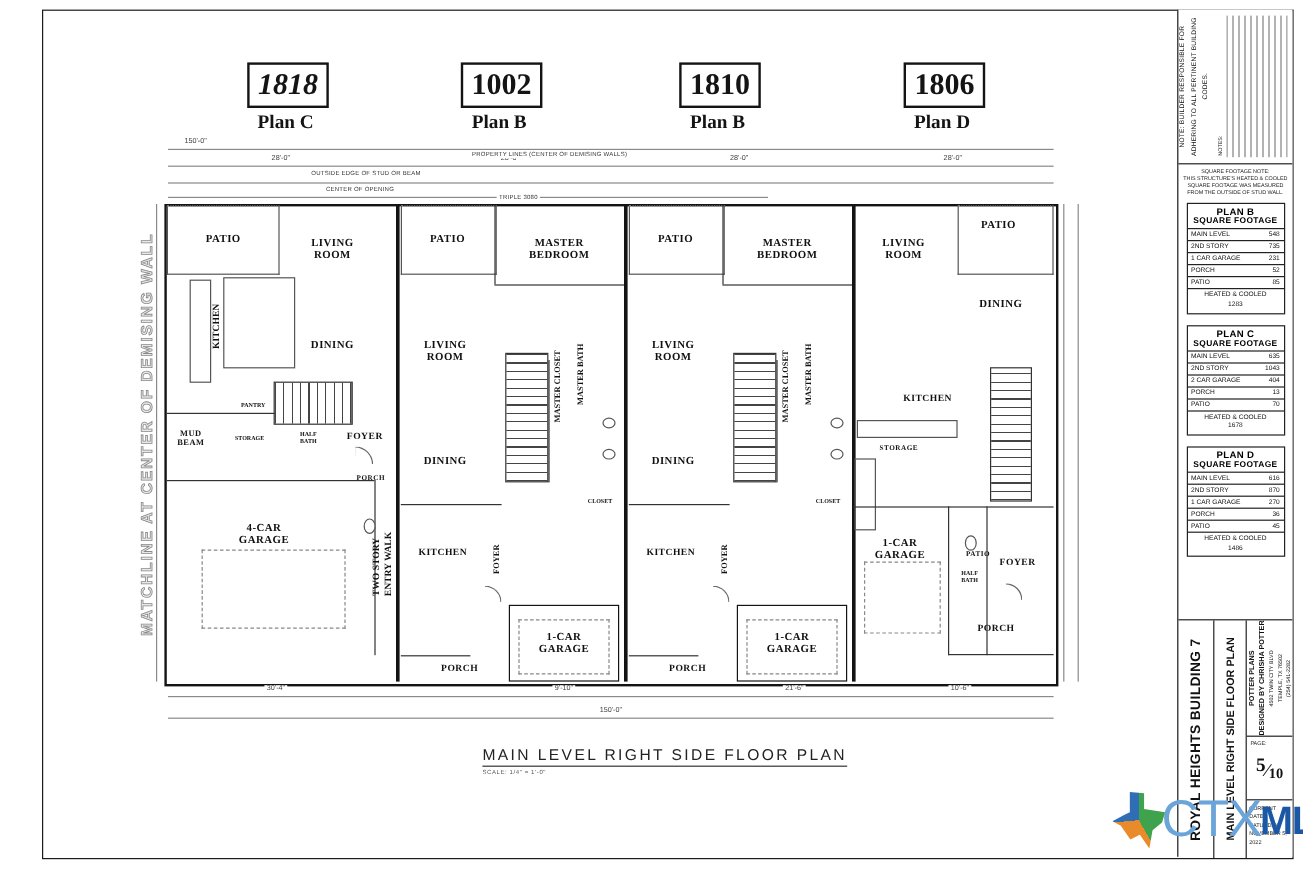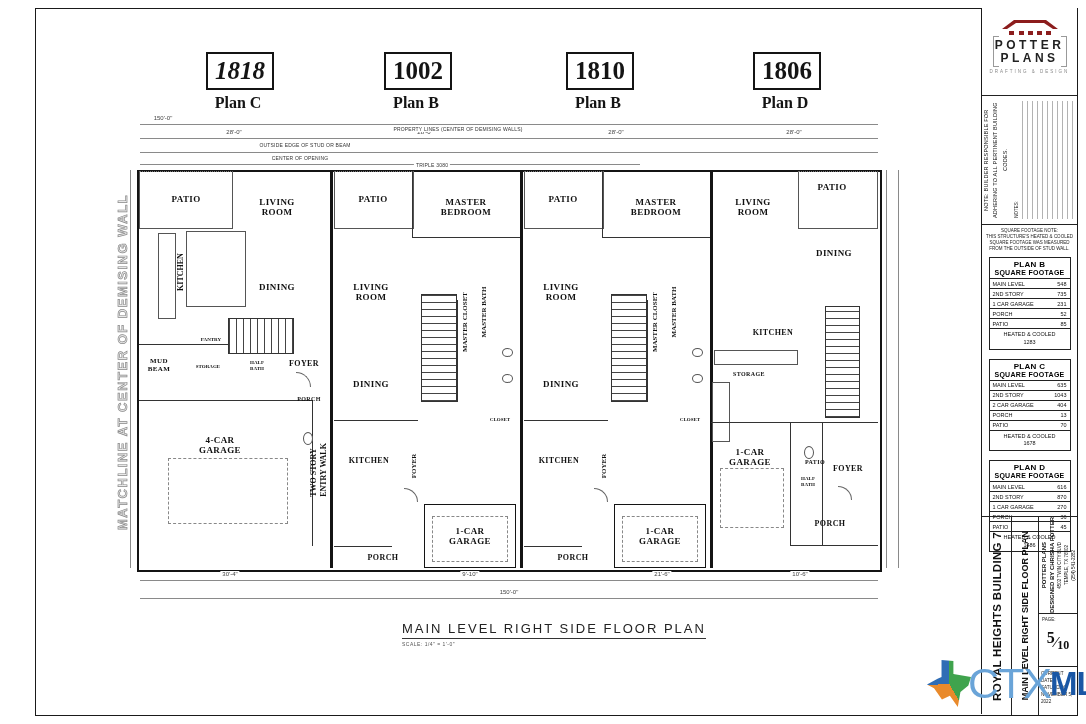--- a/index.html
+++ b/index.html
@@ -253,35 +253,20 @@
 <div class="dimtxt" style="left:800px;top:574px;">10'-6"</div>
 <div class="dimtxt" style="left:509px;top:592px;">150'-0"</div>
 
 <div class="sheettitle">
   <div class="t">MAIN LEVEL RIGHT SIDE FLOOR PLAN</div>
   <div class="s">SCALE: 1/4" = 1'-0"</div>
 </div>
 
 <div class="tb">
 
-  <div class="tb-sec tb-logo">
-    <svg class="roofsvg" width="58" height="18" viewBox="0 0 58 18">
-      <polygon points="1,12 13,3 45,3 57,12 52,12 43,6 15,6 6,12" fill="#8c1d1d"></polygon>
-      <rect x="8" y="14" width="5" height="4" fill="#8c1d1d"></rect>
-      <rect x="18" y="14" width="5" height="4" fill="#8c1d1d"></rect>
-      <rect x="27" y="14" width="5" height="4" fill="#8c1d1d"></rect>
-      <rect x="36" y="14" width="5" height="4" fill="#8c1d1d"></rect>
-      <rect x="45" y="14" width="5" height="4" fill="#8c1d1d"></rect>
-    </svg>
-    <div class="brk">
-      <div class="logoname">POTTER</div>
-      <div class="logoname">PLANS</div>
-    </div>
-    <div class="logotag">DRAFTING &amp; DESIGN</div>
-  </div>
 
   <div class="tb-sec tb-notes">
     <div class="hdr">
       <div>NOTE: BUILDER RESPONSIBLE FOR ADHERING TO ALL PERTINENT BUILDING CODES.</div>
     </div>
     <div class="body">
       <div class="noteslabel">NOTES:</div>
       <div class="fakelines"></div>
     </div>
   </div>

